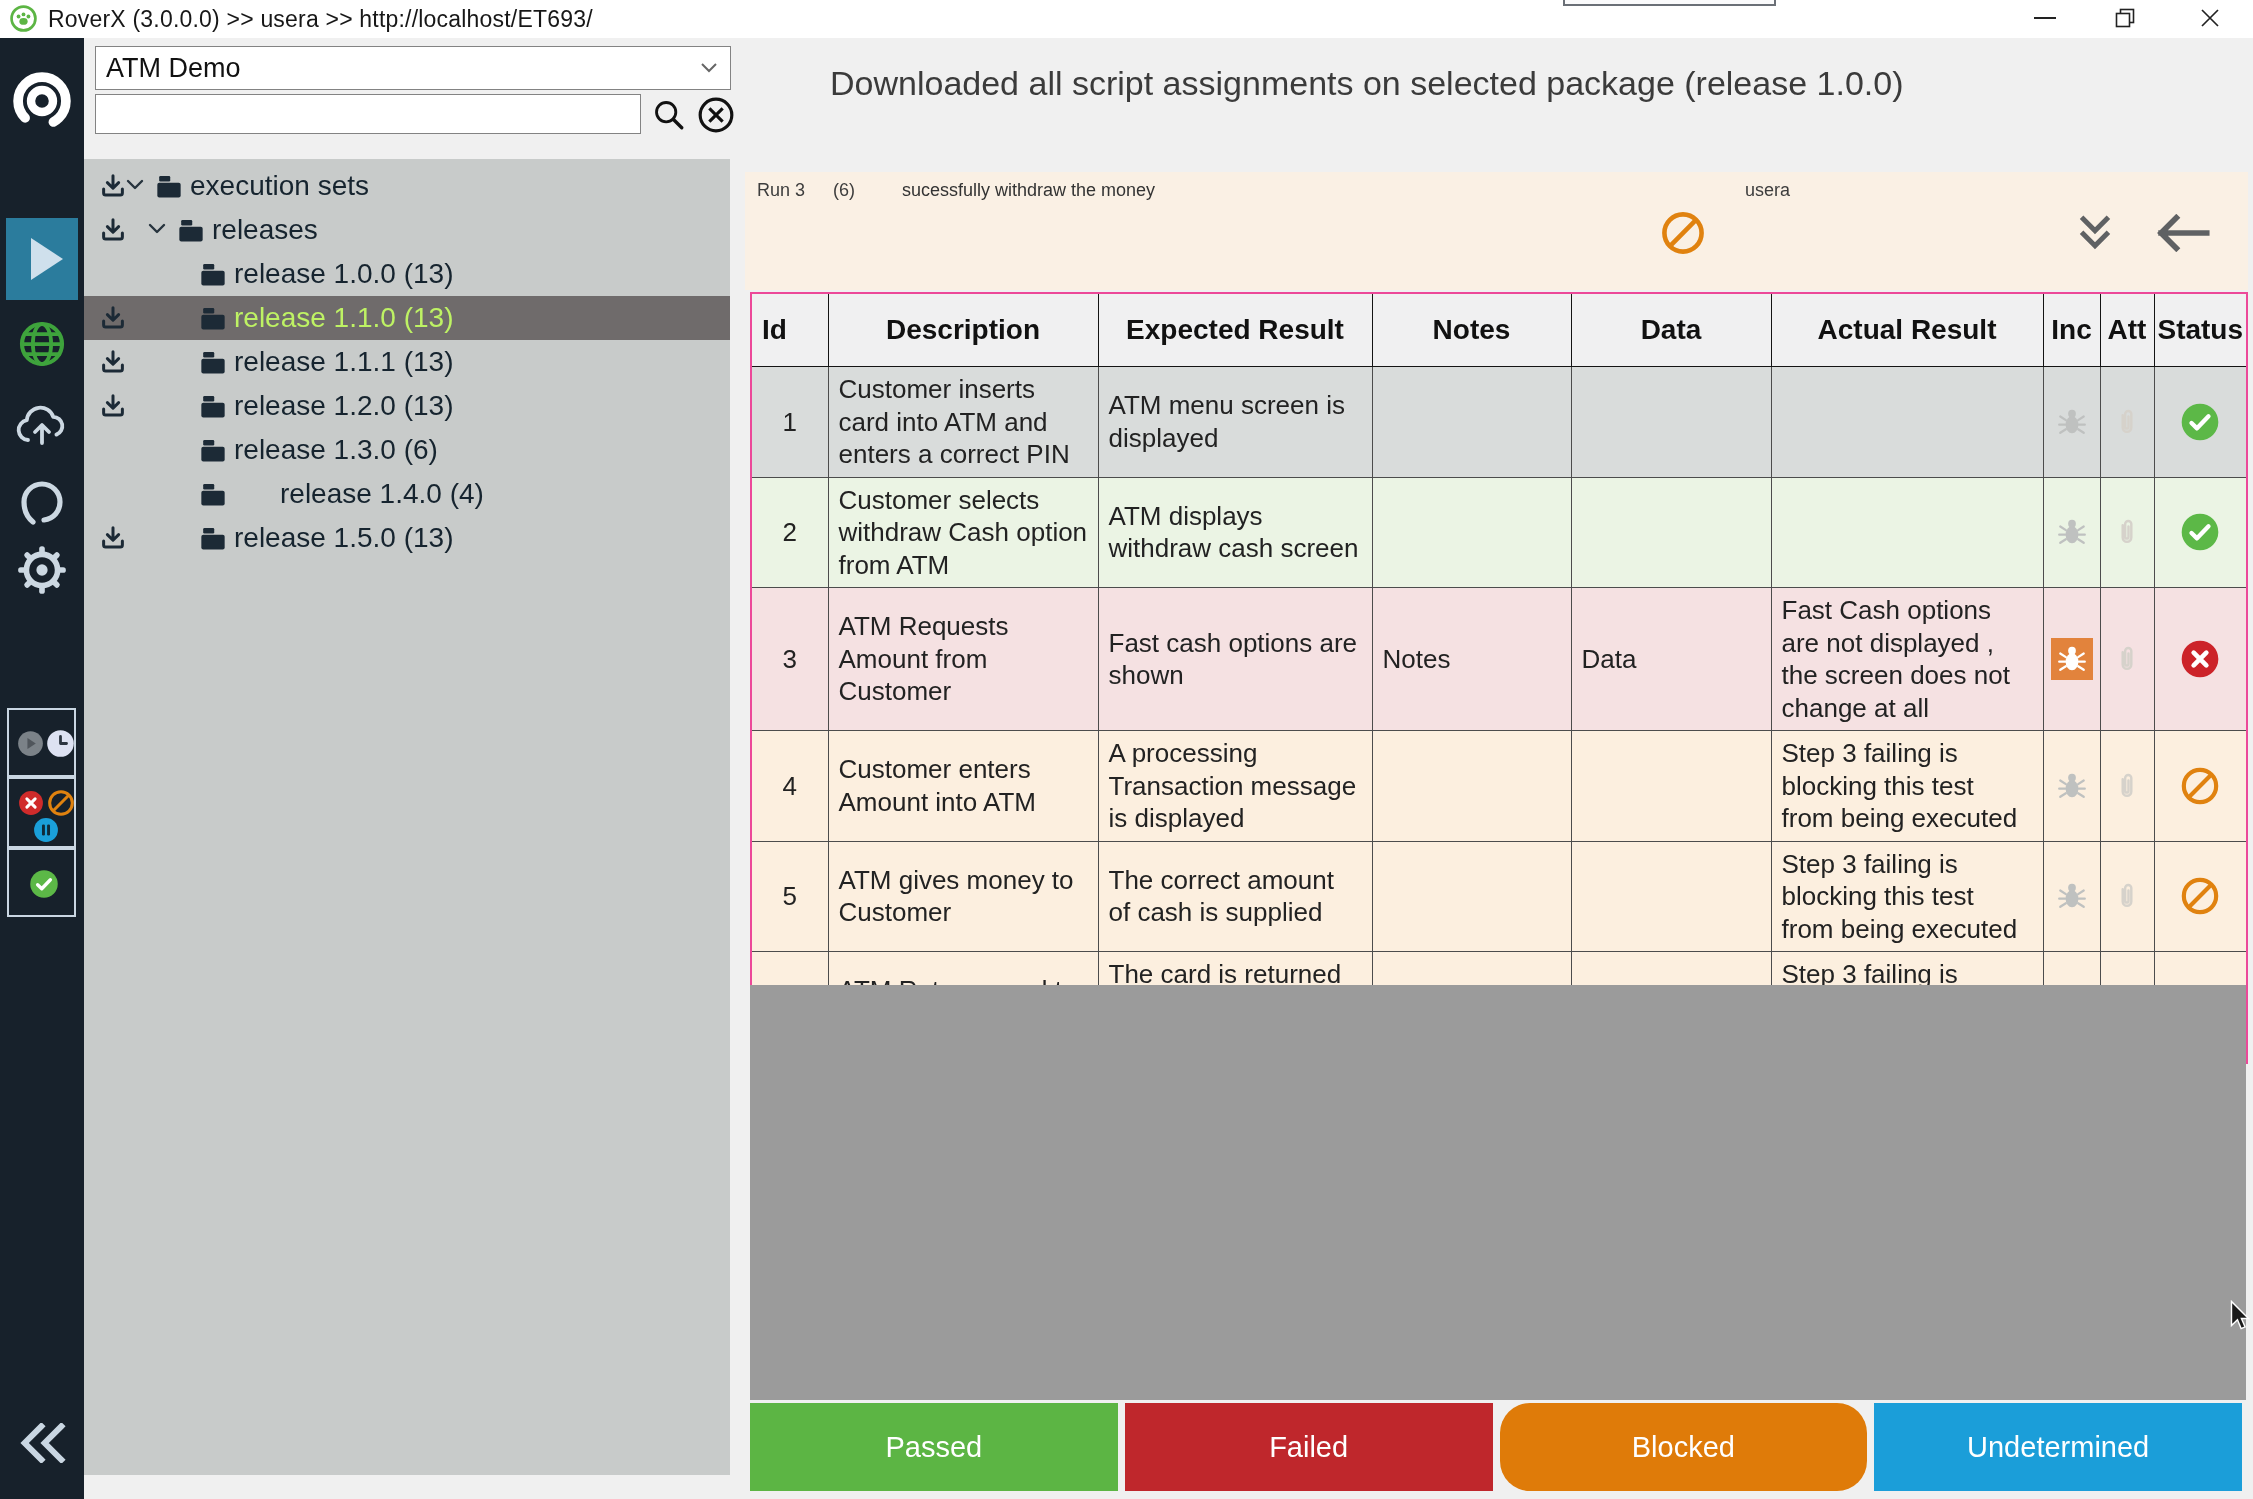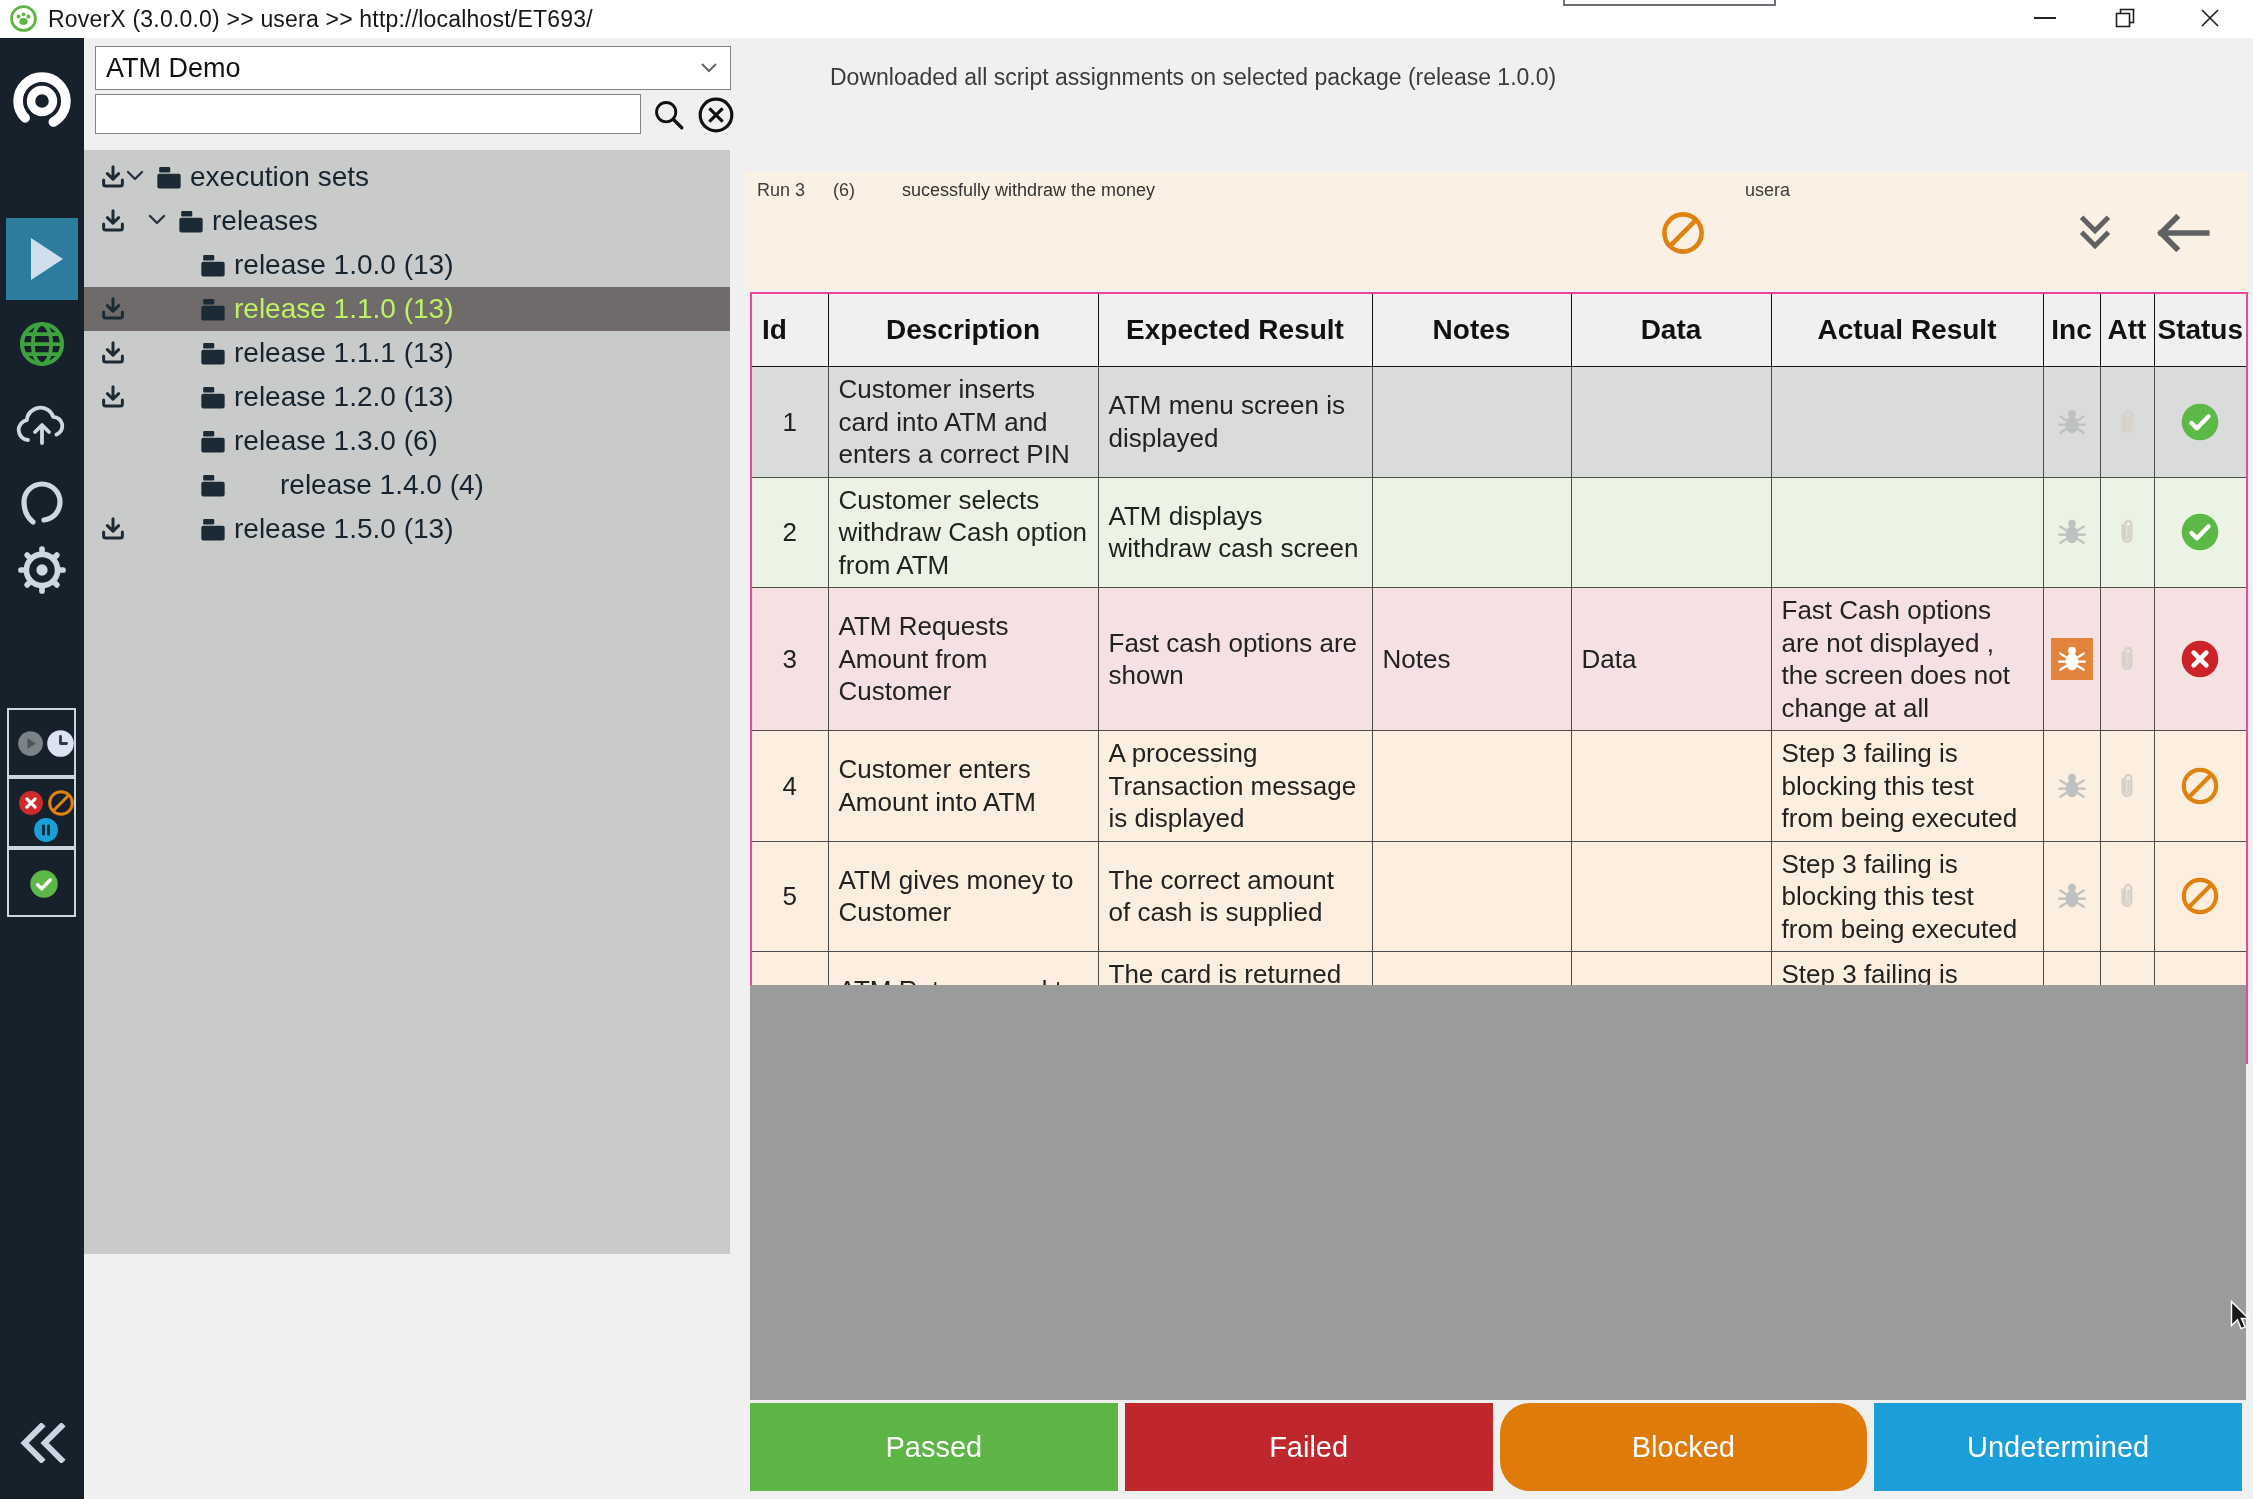--- a/index.html
+++ b/index.html
@@ -21,31 +21,31 @@
   #legend .box{position:absolute;left:7px;width:69px;border:2px solid #c9d6e2;box-sizing:border-box}
   .mini{position:absolute}
 
   
   #explorer-top{left:84px;top:38px;width:661px;height:107px;background:#f0f0f0}
   #project-selector{left:95px;top:46px;width:636px;height:44px;background:#fff;border:1px solid #838383;
      box-sizing:border-box;display:flex;align-items:center;font-size:27px;color:#111;padding-left:10px}
   #project-selector svg{margin-left:auto;margin-right:12px}
   #search-input{left:95px;top:94px;width:546px;height:40px;background:#fff;border:1px solid #838383;
      box-sizing:border-box;font-size:26px;padding:0 8px;font-family:"Liberation Sans",sans-serif}
-  #tree-panel{left:84px;top:150px;width:646px;height:1104px;background:#c8cbca;overflow:hidden}
+  #tree-panel{left:84px;top:159px;width:646px;height:1316px;background:#c8cbca;overflow:hidden}
   #release-tree{position:absolute;left:0;top:5px;width:100%}
   .tree-row{position:relative;height:44px;font-size:28px;color:#16242f}
   .tree-row.selected{background:#6f6b6b;color:#bef264}
   .tree-row .t-dl{position:absolute;left:14px;top:8px;color:#1c2a36}
   .tree-row .t-chev{position:absolute;top:13px;color:#27343e}
   .tree-row .t-folder{position:absolute;top:9px;color:#1c2a36}
   .tree-row .t-label{position:absolute;top:0;line-height:44px;white-space:nowrap}
 
   
-  #status-message{left:830px;top:64px;font-size:23px;color:#3b3b3b}
+  #status-message{left:830px;top:64px;font-size:34px;color:#3b3b3b}
   #run-bar{left:745px;top:172px;width:1503px;height:118px;background:var(--run-bar-bg)}
   #run-bar .rb-text{position:absolute;top:8px;font-size:18px;color:#3d3d3d;white-space:nowrap}
 
   
   #steps-table{left:750px;top:292px;width:1496px;border-collapse:collapse;table-layout:fixed;
      border:2px solid #ec4899;background:#a3a3a3}
   #steps-table th{height:70px;background:#f0f0f1;border:1px solid #141414;font-size:28px;font-weight:bold;color:#111;text-align:center}
   #steps-table th:first-child{text-align:left;padding-left:10px}
   #steps-table td{border:1px solid #4c4c4c;font-size:26px;line-height:1.25;color:#222;
      padding:6px 10px;vertical-align:middle;overflow:hidden}

